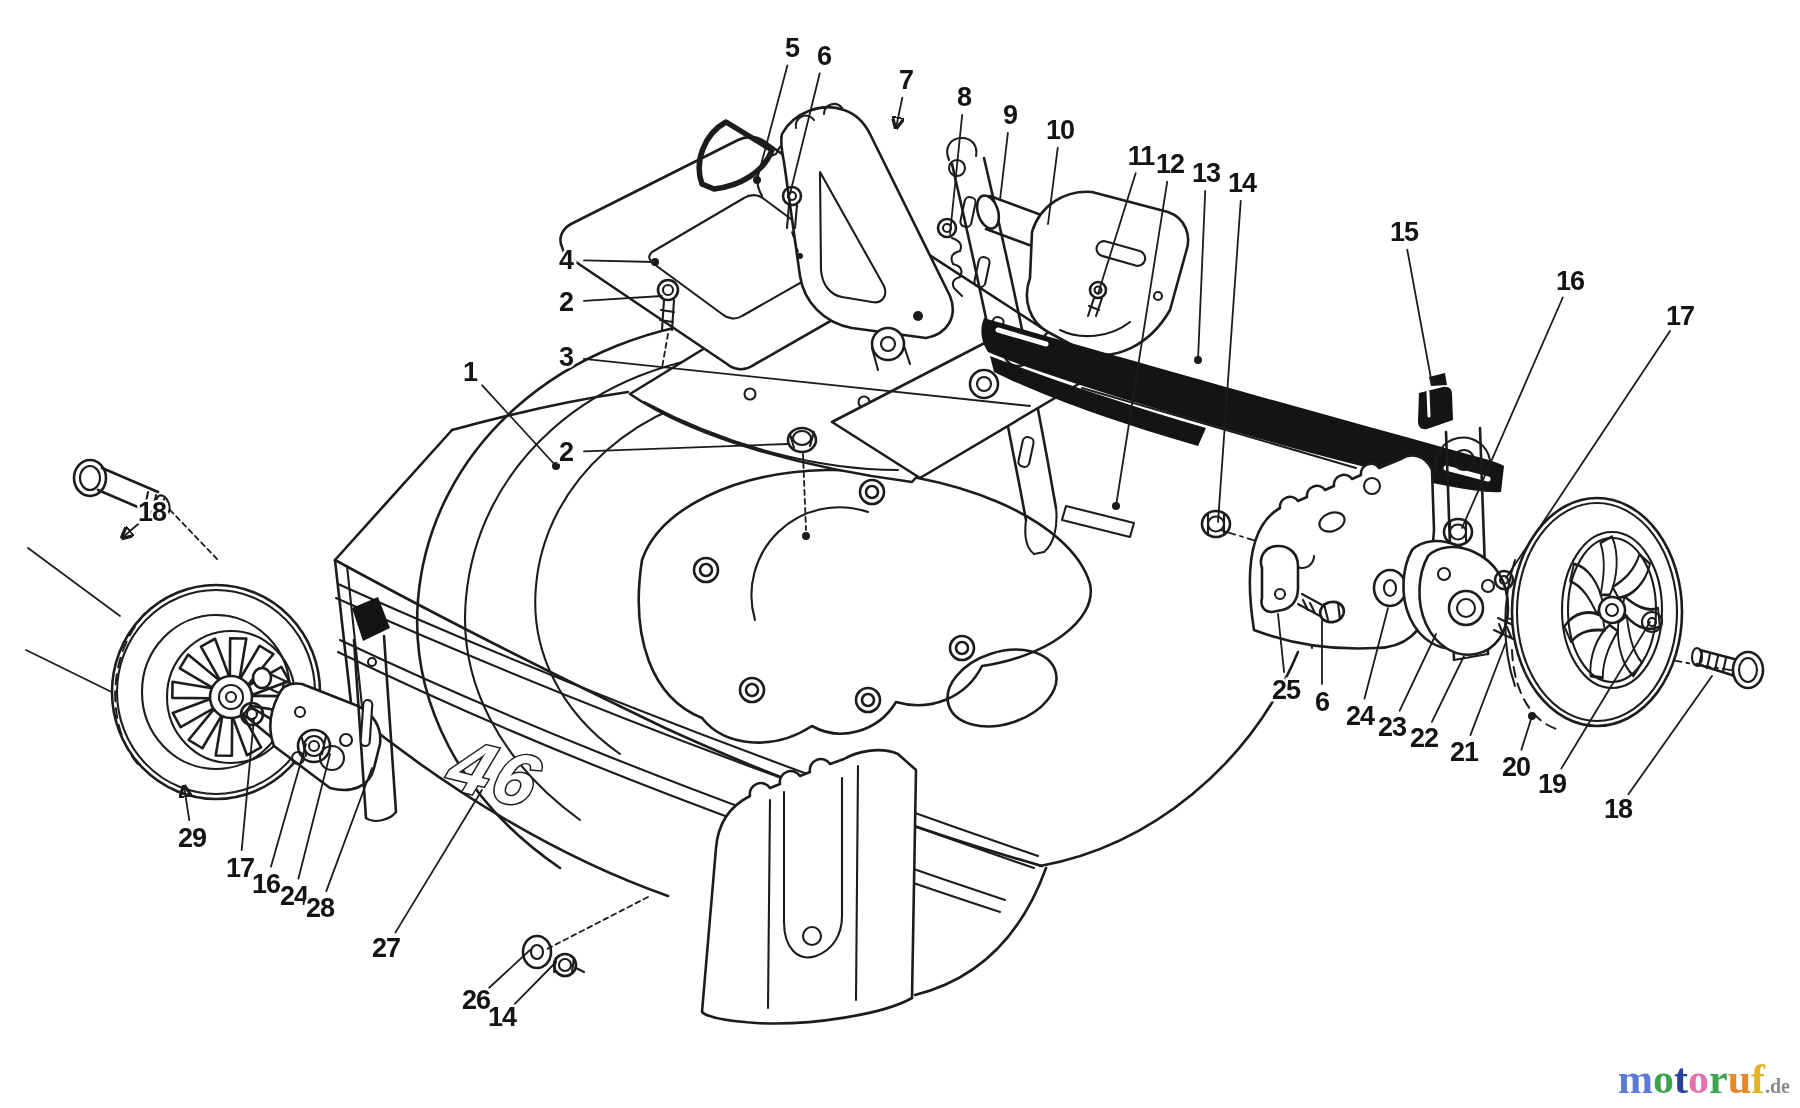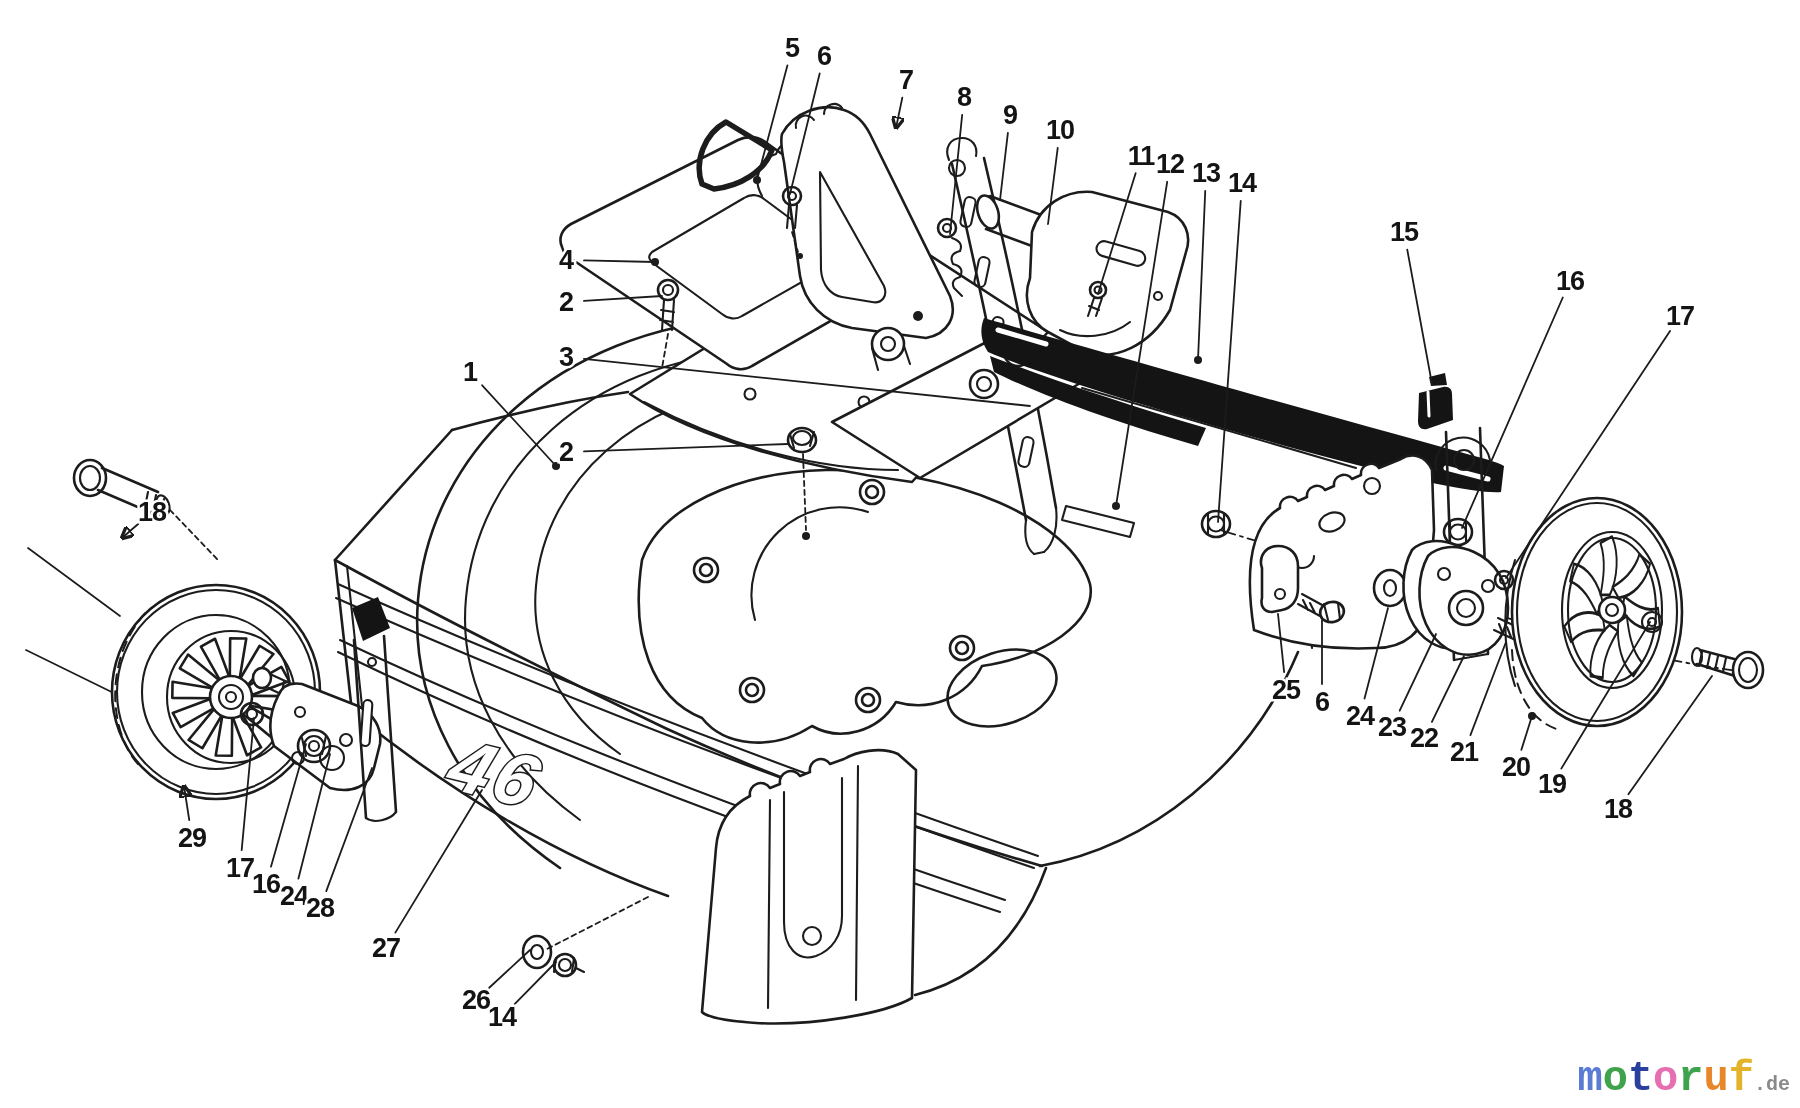--- a/index.html
+++ b/index.html
@@ -16,21 +16,21 @@
   #art .white-line{stroke:#ffffff;stroke-width:5;}
   #art .dash{stroke-dasharray:10 7;stroke-width:2;}
   #art .dashdot{stroke-dasharray:16 5 3 5;stroke-width:1.8;}
   #art .dash-sm{stroke-dasharray:5 4;stroke-width:1.8;}
   #art .leader{stroke-width:1.8;}
   #art .dotfill{fill:#1c1c1c;stroke:none;}
   .callout-text{font-family:"Liberation Sans",sans-serif;font-weight:bold;font-size:27px;
     fill:#141414;stroke:#ffffff;stroke-width:5px;paint-order:stroke;letter-spacing:-1px;}
   .deck-emblem{font-family:"Liberation Sans",sans-serif;font-style:italic;font-weight:bold;
     font-size:74px;fill:#ffffff;stroke:#1c1c1c;stroke-width:3px;paint-order:stroke;letter-spacing:4px;}
-  .logo{position:absolute;right:10px;bottom:8px;font-family:Liberation Mono, monospace;
+  .logo{position:absolute;right:10px;bottom:8px;font-family:Liberation Serif, serif;
     font-weight:bold;font-size:42px;line-height:1;cursor:pointer;user-select:none;}
   .logo .suffix{font-size:20px;font-weight:bold;}
 </style>
 </head>
 <body>
 
 <div class="stage">
 <svg id="art" width="1800" height="1108" viewBox="0 0 1800 1108">
   <defs>
     <marker id="arrow" viewBox="0 0 10 10" refX="9" refY="5" markerWidth="7" markerHeight="7" orient="auto-start-reverse">

